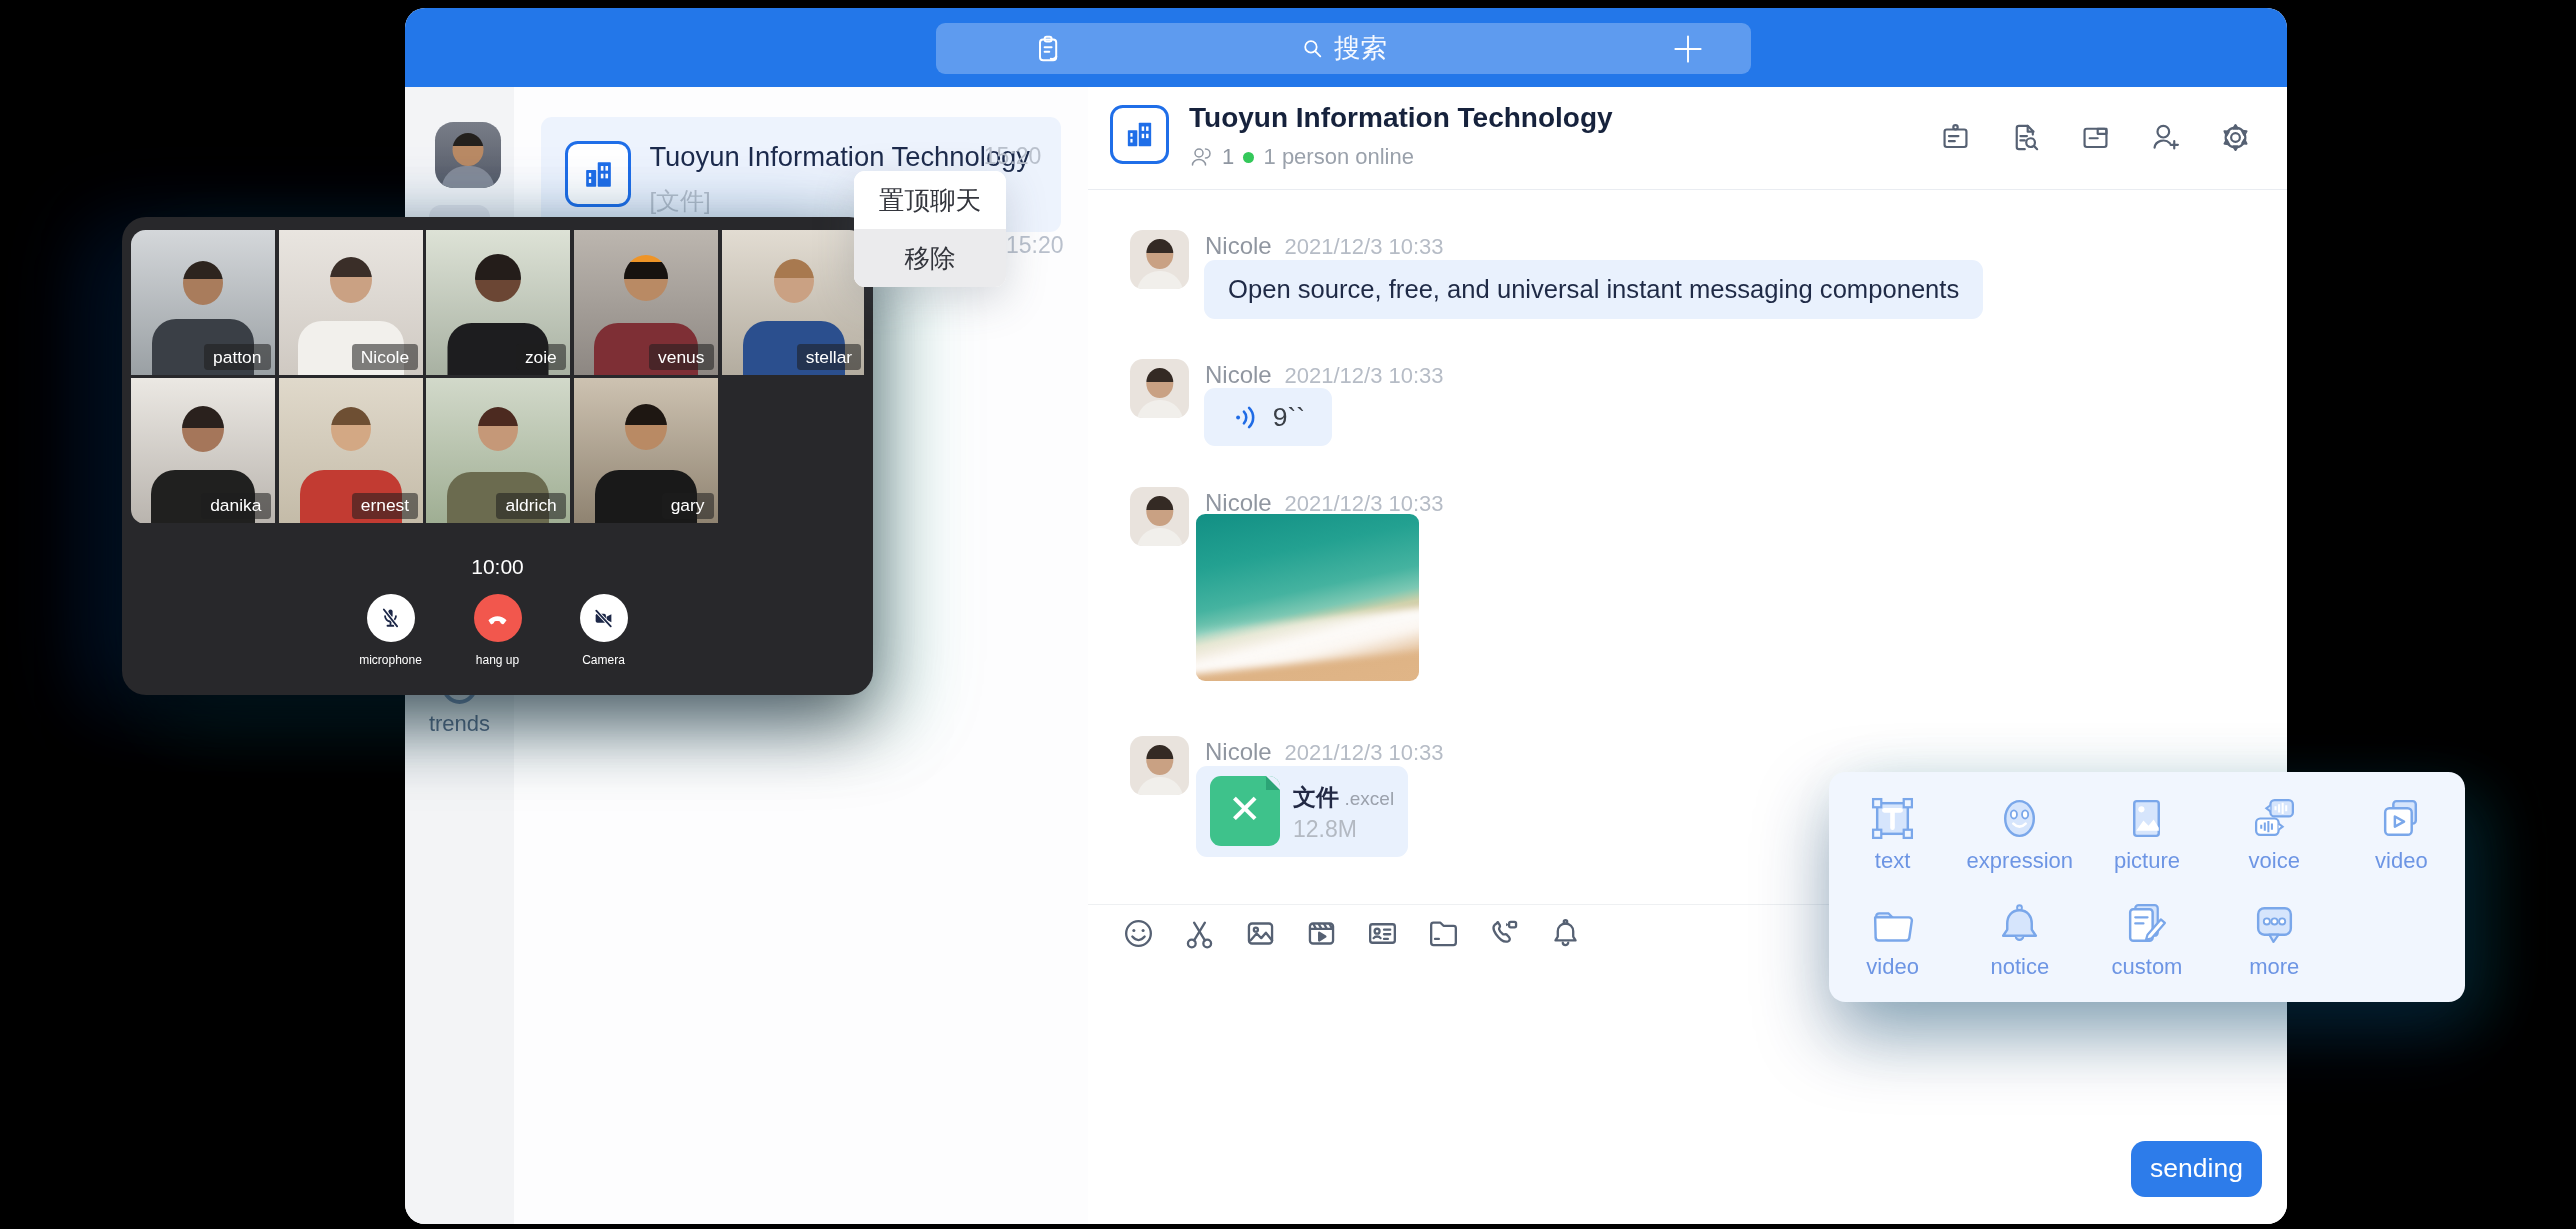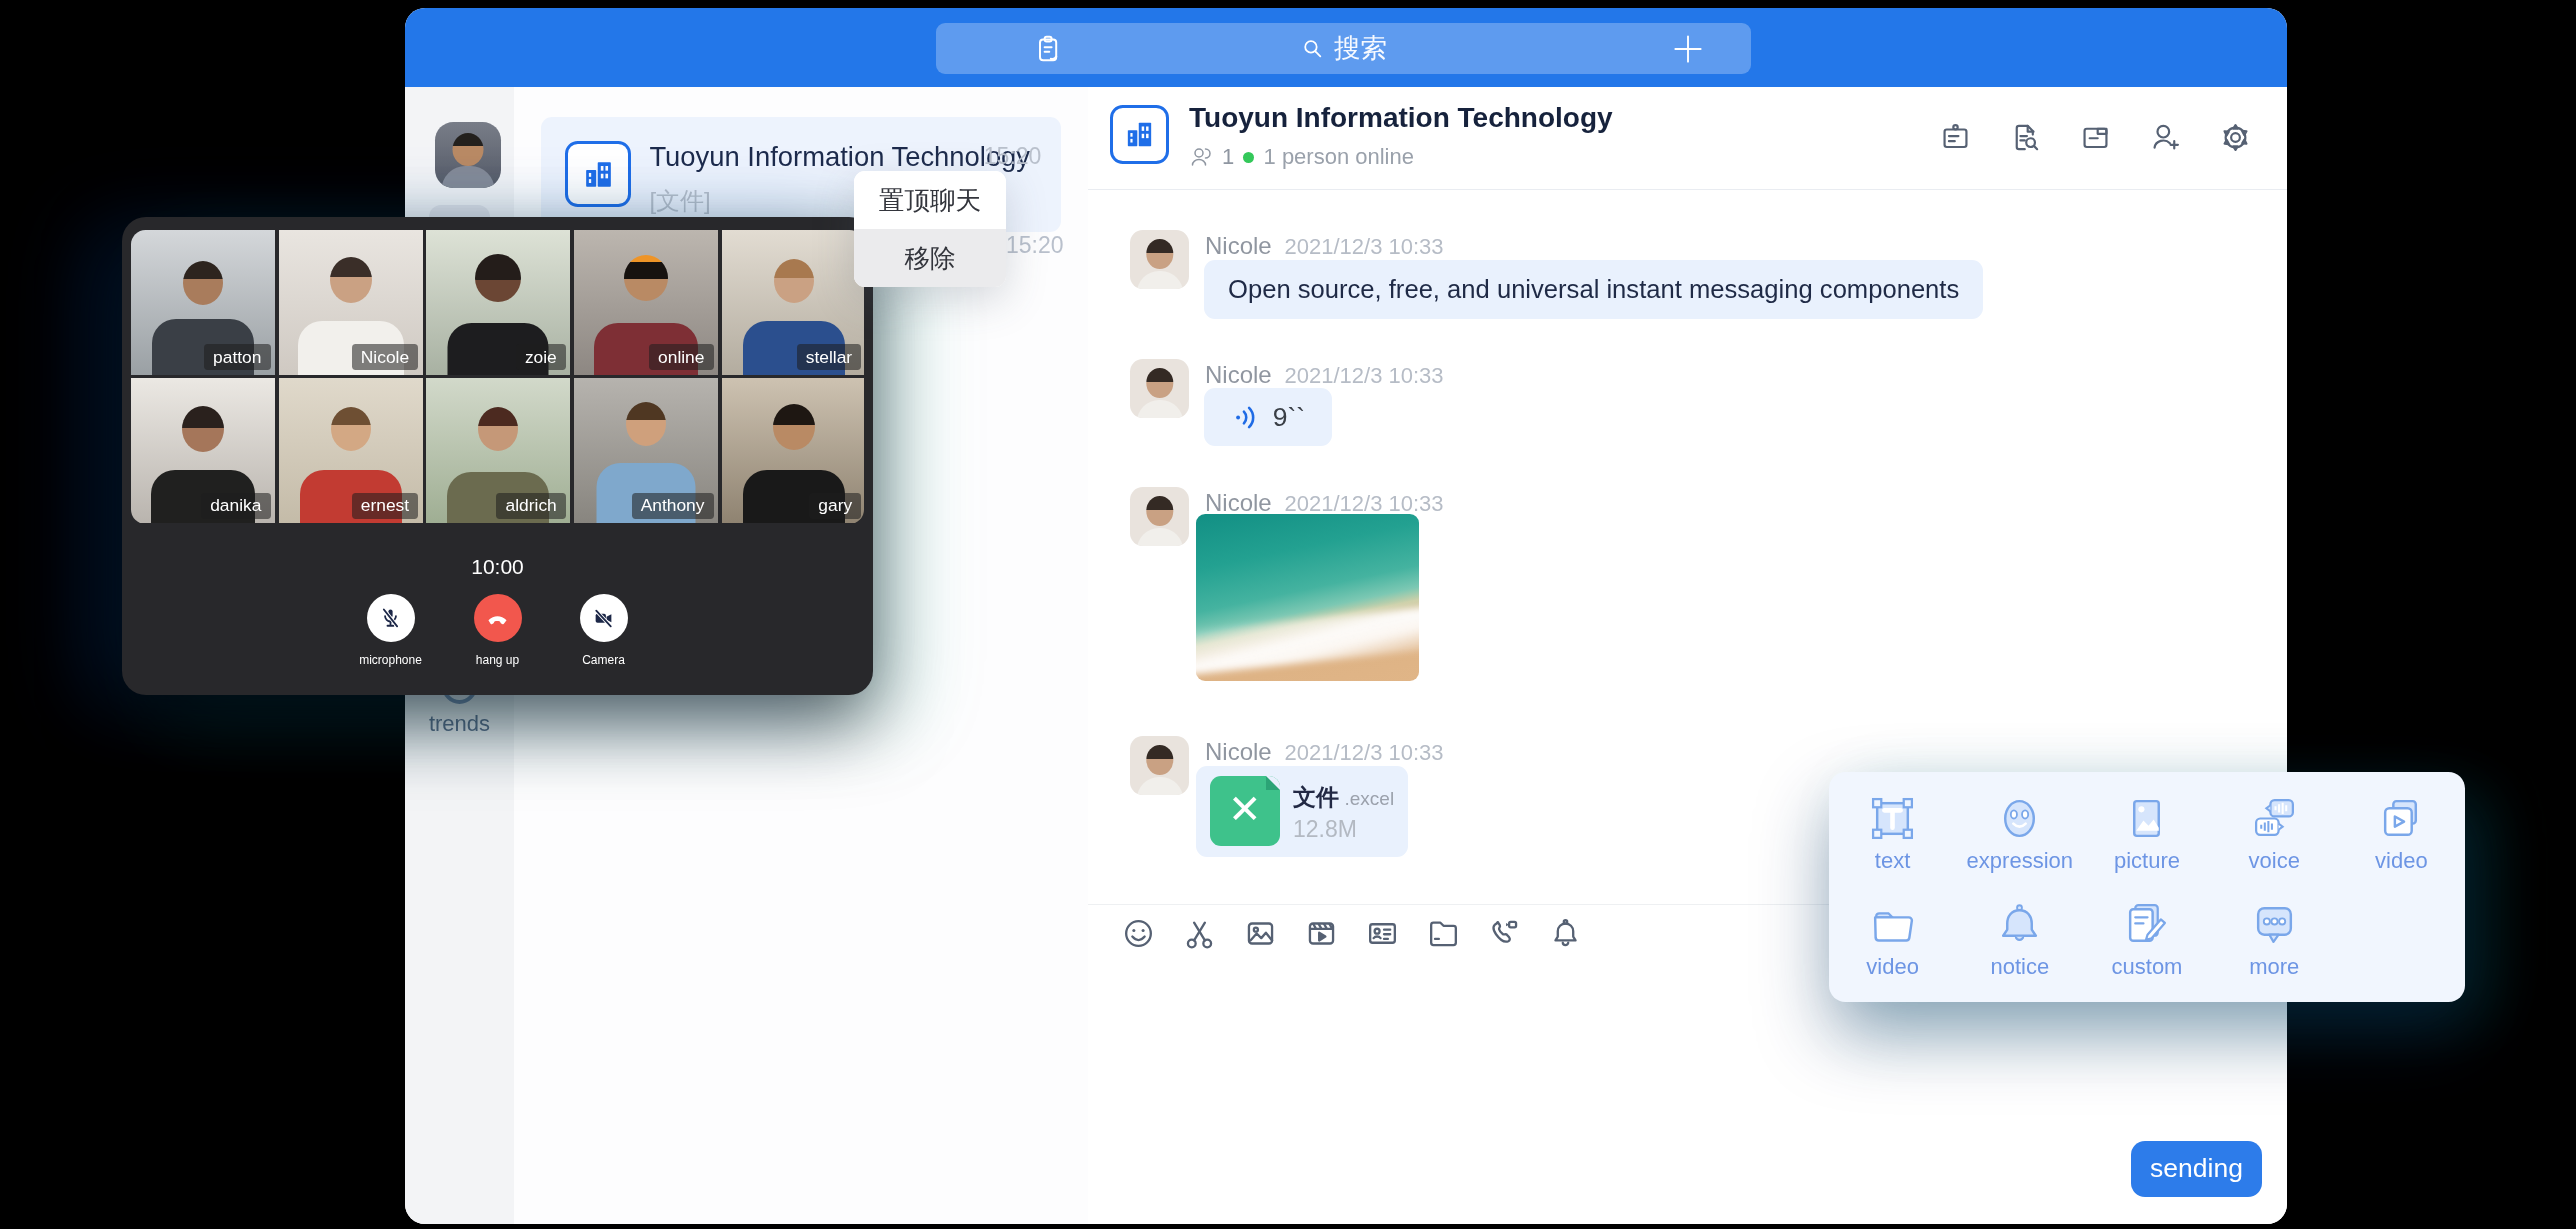--- a/index.html
+++ b/index.html
@@ -408,21 +408,21 @@
             <div class="head" style="width:46px;height:48px;top:24px;background:linear-gradient(#241d1a 0 55%,#6b4634 55%)"></div>
         <div class="torso" style="width:101px;height:55px;background:#1d1d1f"></div>
           </div>
         <span class="tilename">zoie</span>
       </div>
       <div class="tile" style="background:linear-gradient(#bcb6af,#8d8782)">
         <div class="pp">
             <div class="head" style="width:44px;height:46px;top:25.6px;background:linear-gradient(#ee9427 0 16%,#17120f 16% 52%,#b98a64 52%)"></div>
         <div class="torso" style="width:104px;height:55px;background:#7e2f35"></div>
           </div>
-        <span class="tilename">online</span>
+        <span class="tilename">venus</span>
       </div>
       <div class="tile" style="background:linear-gradient(#e2dcd2,#b3ac9f)">
         <div class="pp">
             <div class="head" style="width:40px;height:44px;top:29px;background:linear-gradient(#a8794f 0 44%,#caa183 44%)"></div>
         <div class="torso" style="width:102px;height:57px;background:#2b4f8e"></div>
           </div>
         <span class="tilename">stellar</span>
       </div>
       <div class="tile" style="background:linear-gradient(#ebe8e3,#b9b4ae)">
         <div class="pp">
@@ -437,27 +437,20 @@
         <div class="torso" style="width:102px;height:57px;background:#c23b32"></div>
           </div>
         <span class="tilename">ernest</span>
       </div>
       <div class="tile" style="background:linear-gradient(#d2d9ca,#9fae93)">
         <div class="pp">
             <div class="head" style="width:40px;height:44px;top:29px;background:linear-gradient(#4c2a20 0 44%,#c59878 44%)"></div>
         <div class="torso" style="width:102px;height:55px;background:#6b6b4f"></div>
           </div>
         <span class="tilename">aldrich</span>
-      </div>
-      <div class="tile" style="background:linear-gradient(#b6b3ae,#88857f)">
-        <div class="pp">
-            <div class="head" style="width:40px;height:44px;top:24px;background:linear-gradient(#4f3722 0 42%,#cfa07c 42%)"></div>
-        <div class="torso" style="width:99px;height:64px;background:#7fa8cc"></div>
-          </div>
-        <span class="tilename">Anthony</span>
       </div>
       <div class="tile" style="background:linear-gradient(#cdc2b1,#8f8371)">
         <div class="pp">
             <div class="head" style="width:42px;height:46px;top:25.6px;background:linear-gradient(#1e1712 0 46%,#b98a64 46%)"></div>
         <div class="torso" style="width:102px;height:57px;background:#191919"></div>
           </div>
         <span class="tilename">gary</span>
       </div>
     </div>
     <div class="calltimer">10:00</div>

